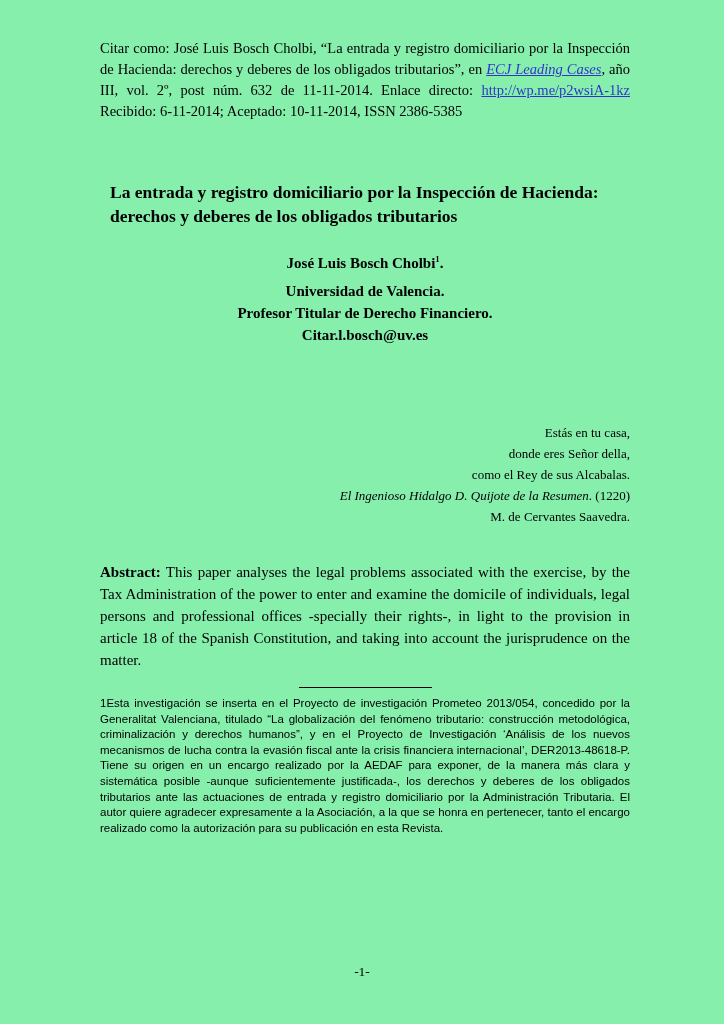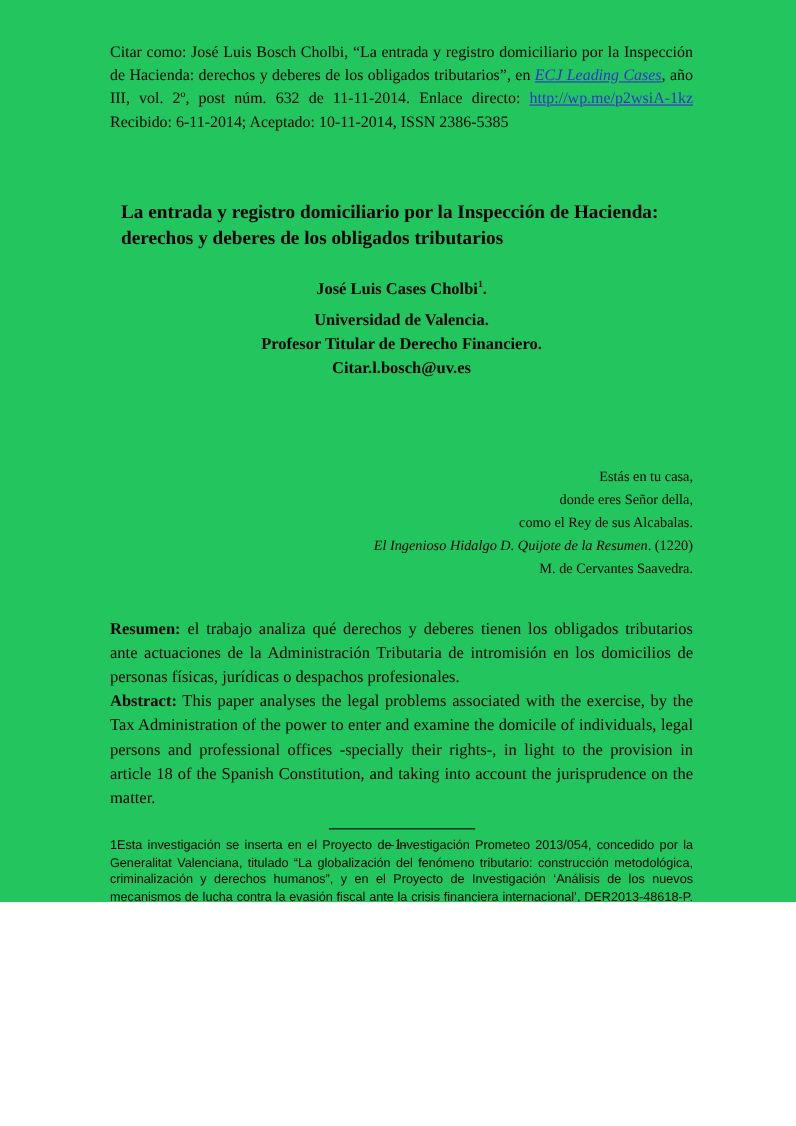--- a/index.html
+++ b/index.html
@@ -3,22 +3,22 @@
 <meta charset="utf-8">
 <style>
   html, body {
     margin: 0;
     padding: 0;
     background: #ffffff;
   }
   .page {
     position: relative;
     width: 724px;
-    height: 820px;
-    background: #22c55e;
+    height: 1024px;
+    background: #86efac;
     box-sizing: border-box;
     padding: 38px 94px 0 100px;
     font-family: "Liberation Serif", serif;
     color: #000000;
     overflow: hidden;
   }
   .citation {
     font-size: 14.5px;
     line-height: 21px;
     text-align: justify;
@@ -103,36 +103,35 @@
 </head>
 <body>
 
 <div class="page">
 
   <p class="citation"><span class="seg-plain">Citar como: José Luis Bosch Cholbi, “La entrada y registro domiciliario por la Inspección de Hacienda: derechos y deberes de los obligados tributarios”, en </span><span class="seg-link-italic" style="color: rgb(51, 51, 204);">ECJ Leading Cases</span><span class="seg-plain">, año III, vol. 2º, post núm. 632 de 11-11-2014. Enlace directo: </span><span class="seg-link" style="color: rgb(51, 51, 204);">http://wp.me/p2wsiA-1kz</span><span class="seg-plain"> Recibido: 6-11-2014; Aceptado: 10-11-2014, ISSN 2386-5385</span></p>
 
   <h1 class="title">La entrada y registro domiciliario por la Inspección de Hacienda: derechos y deberes de los obligados tributarios</h1>
 
   <div class="author-block">
-    <span class="author-name"><span class="seg-plain">José Luis Cases Cholbi</span><sup class="seg-sup">1</sup><span class="seg-plain">.</span></span>
+    <span class="author-name"><span class="seg-plain">José Luis Bosch Cholbi</span><sup class="seg-sup">1</sup><span class="seg-plain">.</span></span>
     <span class="author-line">Universidad de Valencia.</span>
     <span class="author-line">Profesor Titular de Derecho Financiero.</span>
     <span class="author-line">Citar.l.bosch@uv.es</span>
   </div>
 
   <div class="epigraph">
       <div><span class="seg-plain">Estás en tu casa,</span></div>
       <div><span class="seg-plain">donde eres Señor della,</span></div>
       <div><span class="seg-plain">como el Rey de sus Alcabalas.</span></div>
       <div><span class="seg-italic">El Ingenioso Hidalgo D. Quijote de la Resumen</span><span class="seg-plain">. (1220)</span></div>
       <div><span class="seg-plain">M. de Cervantes Saavedra.</span></div>
     </div>
 
   <div class="abstracts">
-    <p><span class="ab-label">Resumen:</span><span> el trabajo analiza qué derechos y deberes tienen los obligados tributarios ante actuaciones de la Administración Tributaria de intromisión en los domicilios de personas físicas, jurídicas o despachos profesionales.</span></p>
     <p><span class="ab-label">Abstract:</span><span> This paper analyses the legal problems associated with the exercise, by the Tax Administration of the power to enter and examine the domicile of individuals, legal persons and professional offices -specially their rights-, in light to the provision in article 18 of the Spanish Constitution, and taking into account the jurisprudence on the matter.</span></p>
   </div>
 
   <hr class="footnote-sep">
 
   <p class="footnote"><span>1</span><span>Esta investigación se inserta en el Proyecto de investigación Prometeo 2013/054, concedido por la Generalitat Valenciana, titulado “La globalización del fenómeno tributario: construcción metodológica, criminalización y derechos humanos”, y en el Proyecto de Investigación ‘Análisis de los nuevos mecanismos de lucha contra la evasión fiscal ante la crisis financiera internacional’, DER2013-48618-P. Tiene su origen en un encargo realizado por la AEDAF para exponer, de la manera más clara y sistemática posible -aunque suficientemente justificada-, los derechos y deberes de los obligados tributarios ante las actuaciones de entrada y registro domiciliario por la Administración Tributaria. El autor quiere agradecer expresamente a la Asociación, a la que se honra en pertenecer, tanto el encargo realizado como la autorización para su publicación en esta Revista.</span></p>
 
   <div class="page-number">-1-</div>
 
 </div>

